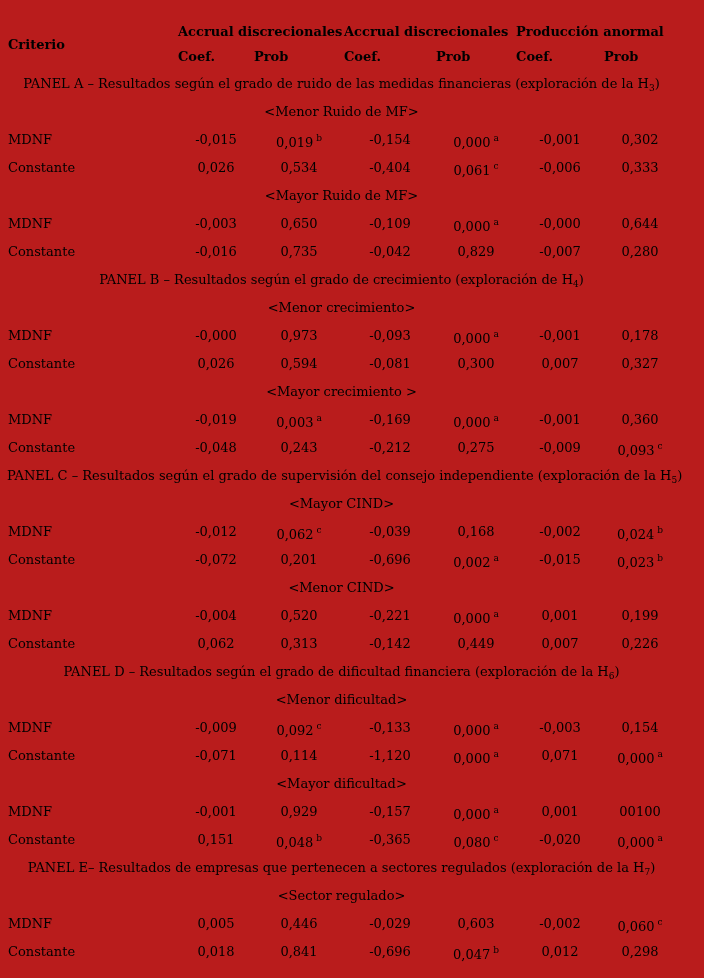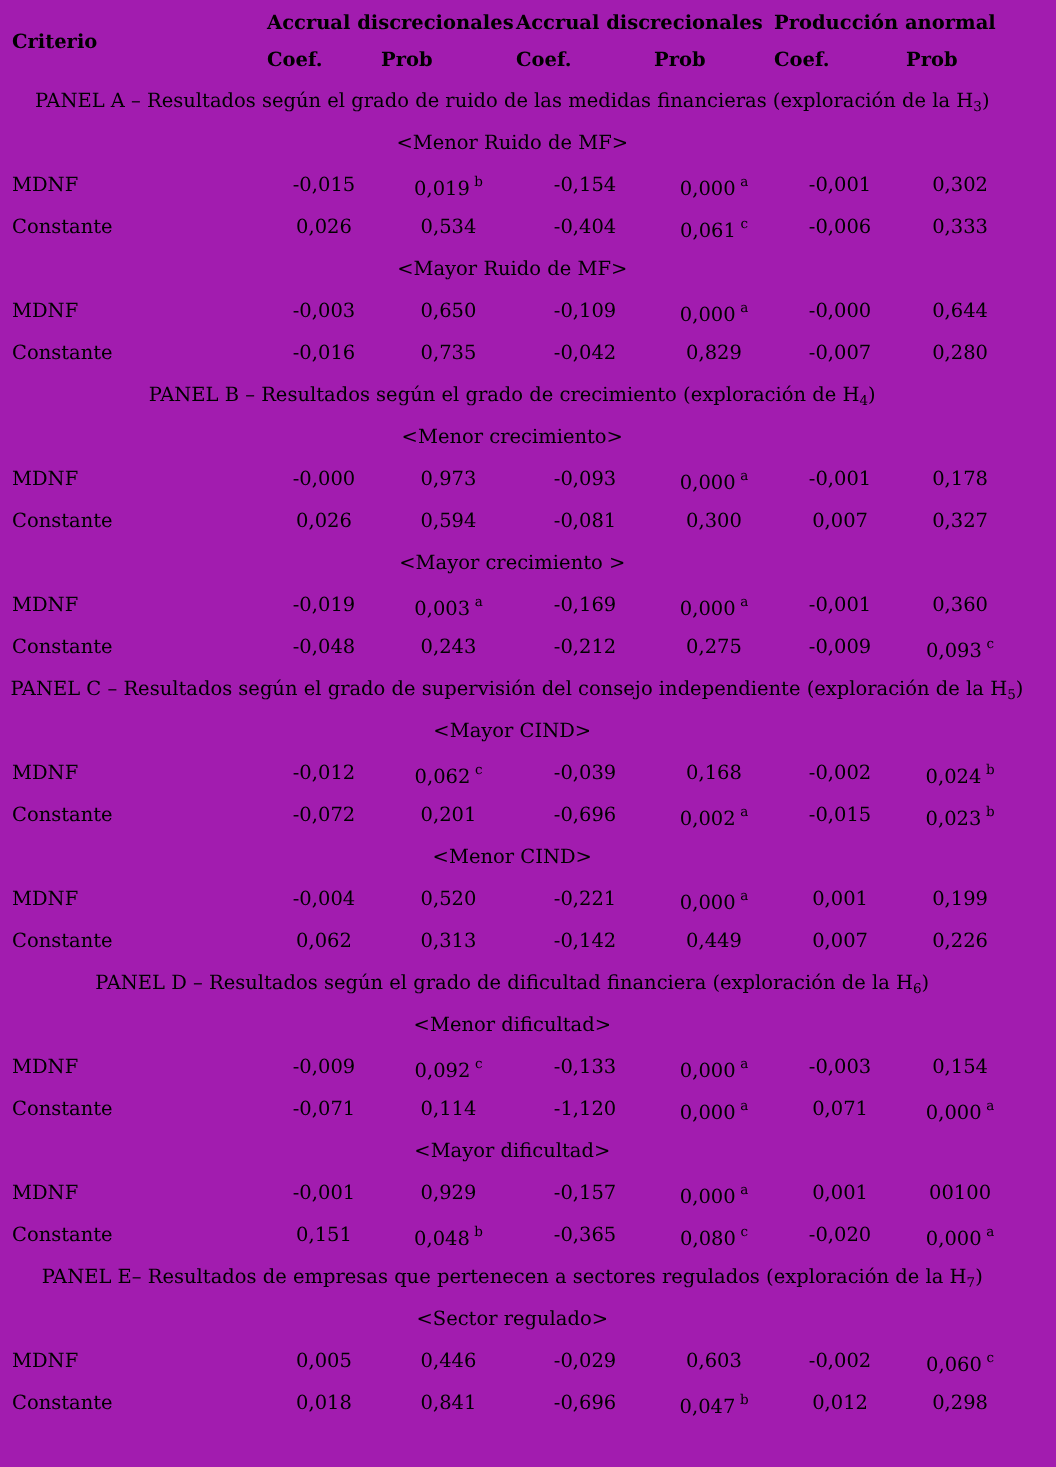--- a/index.html
+++ b/index.html
@@ -1,24 +1,24 @@
 <!DOCTYPE html>
 <html><head>
 <meta charset="utf-8">
 <style>
   * { margin: 0; padding: 0; box-sizing: border-box; }
   html, body { background: #ffffff; }
   .page {
     width: 704px;
     height: 978px;
-    background: #a21caf;
+    background: #b91c1c;
     color: #000000;
     font-family: "DejaVu Serif", serif;
     font-size: 13px;
-    padding-top: 3px;
+    padding-top: 19px;
     overflow: hidden;
   }
   table.results {
     border-collapse: collapse;
     table-layout: fixed;
     width: 676px;
   }
   col.c-criterio { width: 178px; }
   col.c-coef1 { width: 76px; }
   col.c-prob1 { width: 90px; }

